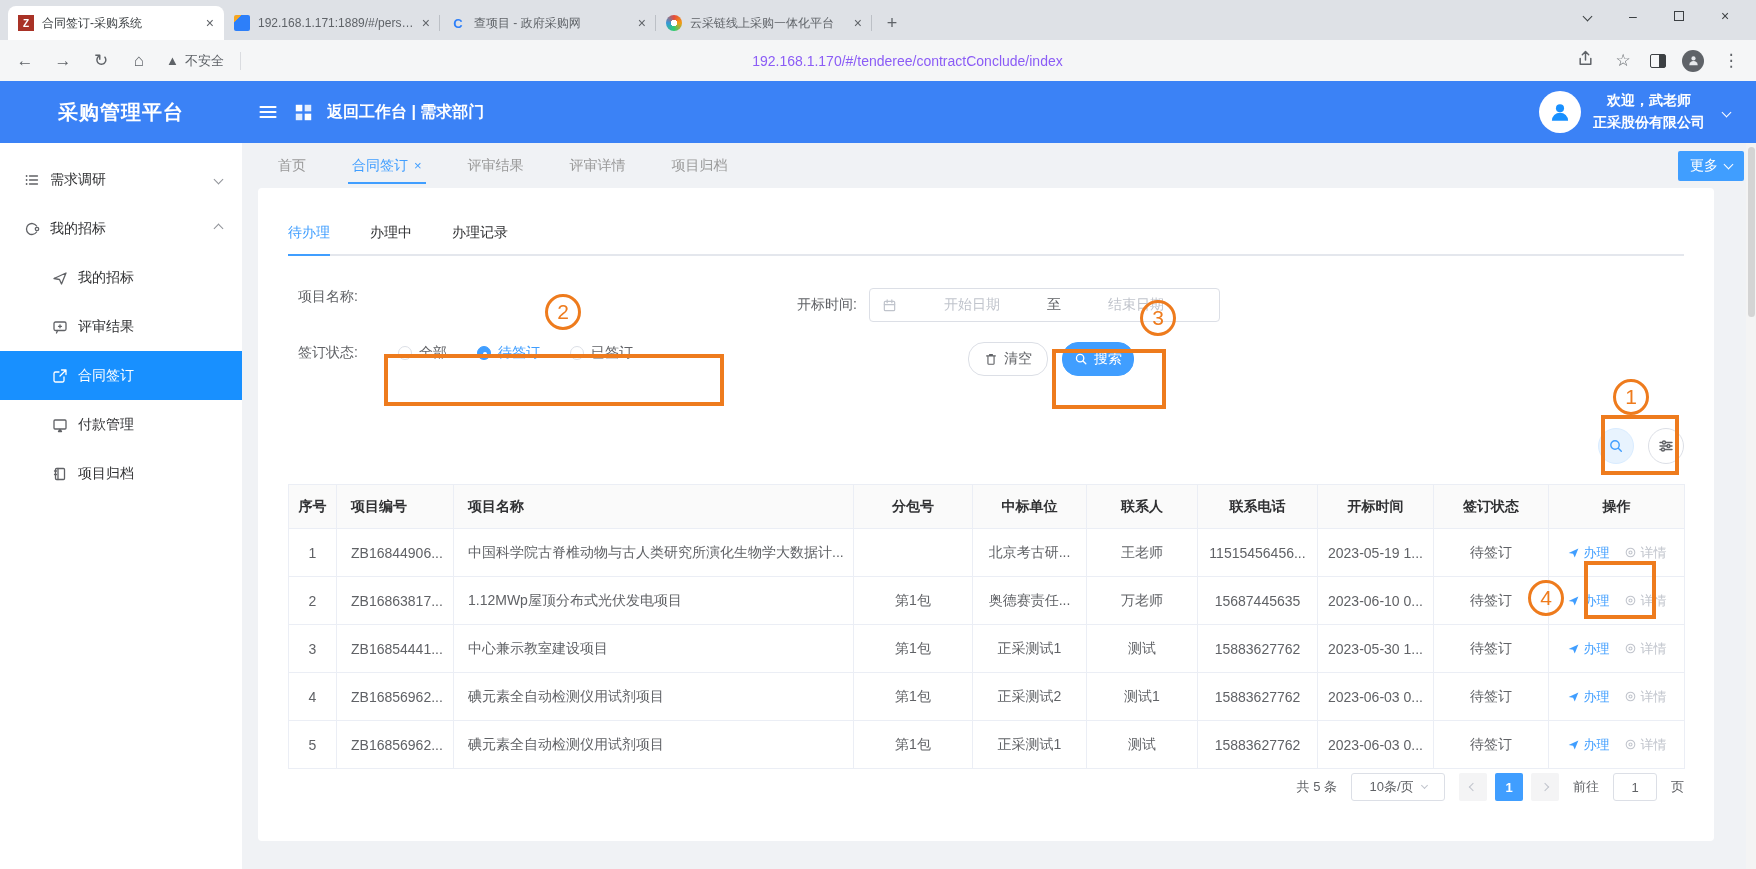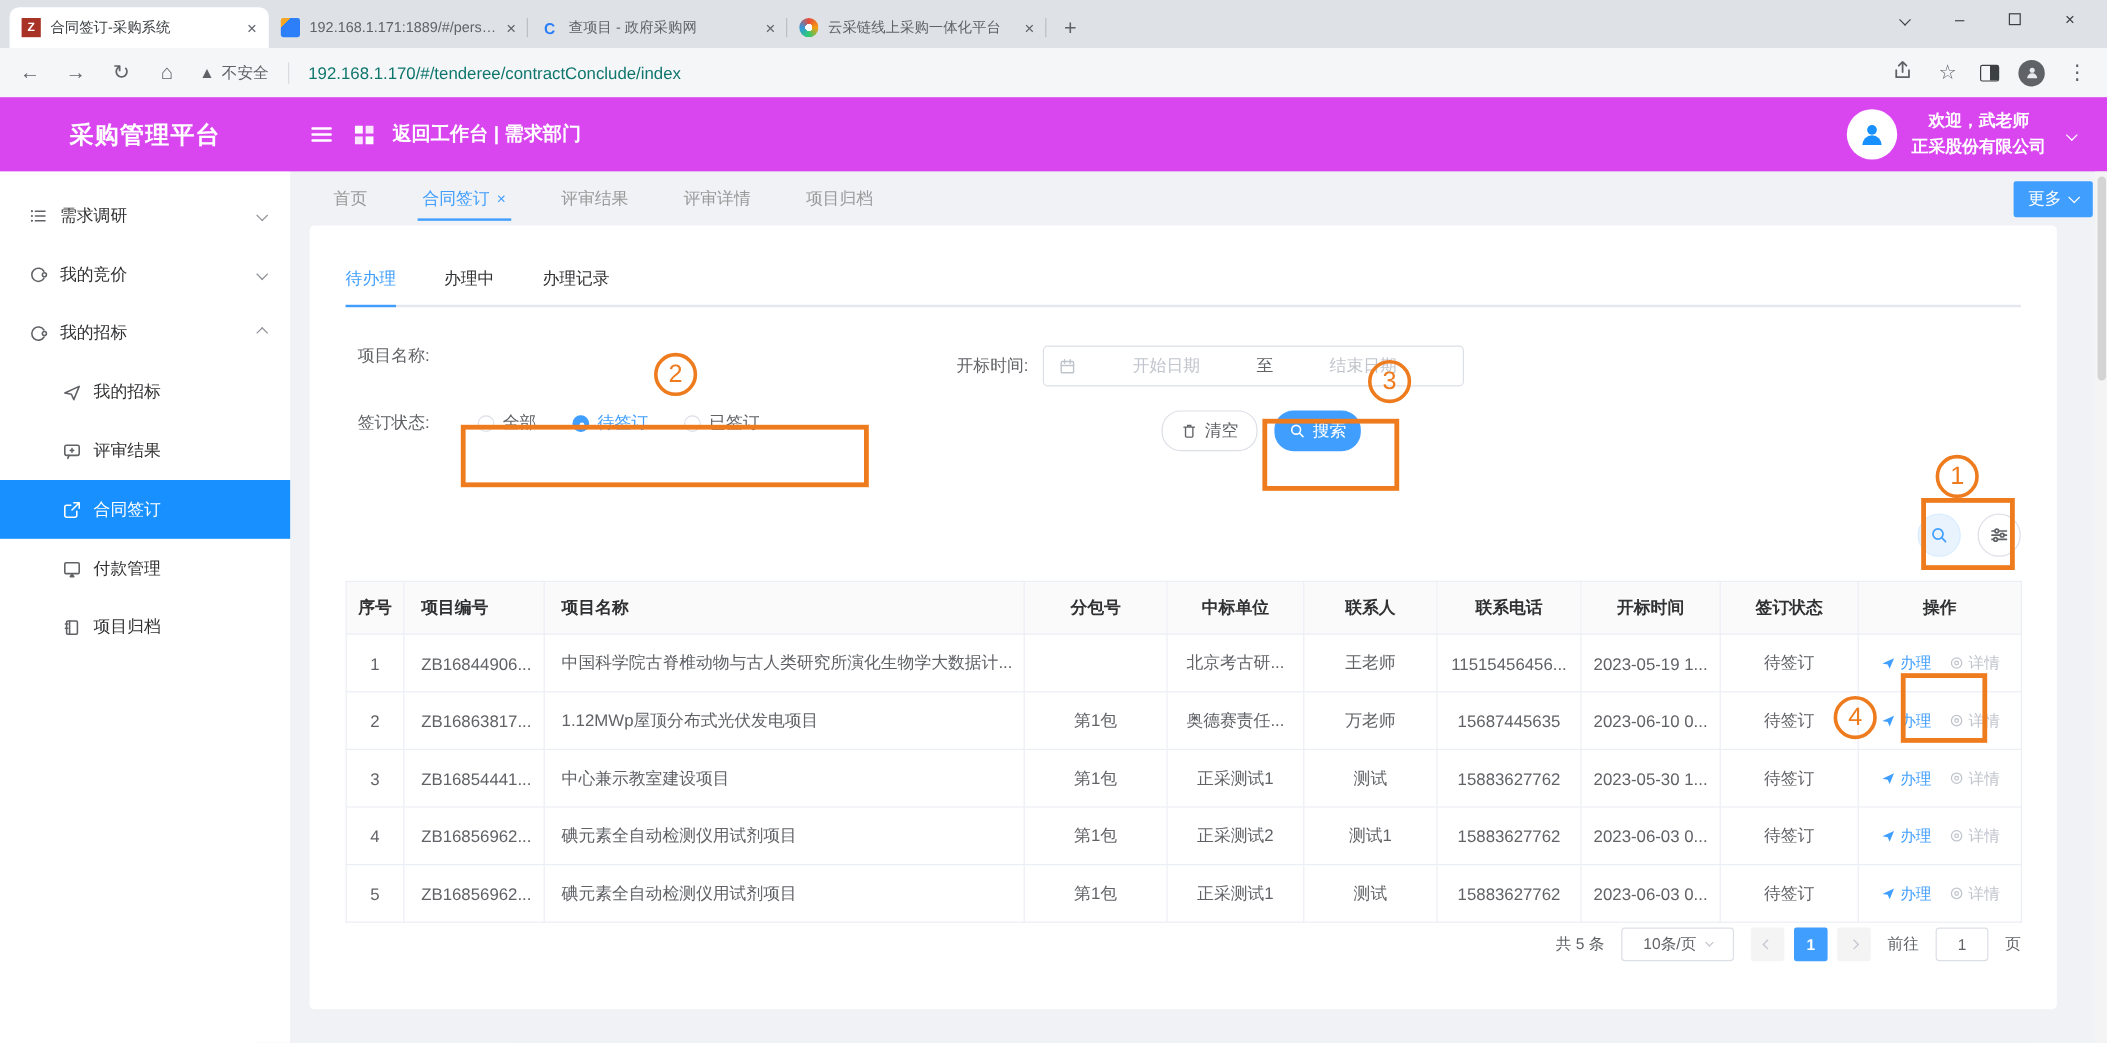--- a/index.html
+++ b/index.html
@@ -22,27 +22,27 @@
   .win-controls { margin-left:auto; display:flex; align-self:flex-start; }
   .win-controls .wc { width:46px; height:32px; display:flex; align-items:center; justify-content:center; color:#3c4043; font-size:14px; }
   .chev { display:inline-block; width:7px; height:7px; border-right:1.6px solid currentColor; border-bottom:1.6px solid currentColor; transform:rotate(45deg); }
   .chev.up { transform:rotate(-135deg); }
   .wc-square { width:10px; height:10px; border:1.2px solid #3c4043; }
 
   .urlbar { height:41px; background:#f5f6f7; display:flex; align-items:center; padding:0 14px; gap:16px; color:#5f6368; }
   .nav-ic { font-size:17px; width:22px; text-align:center; }
   .sec-chip { display:flex; align-items:center; gap:6px; font-size:13px; color:#5f6368; }
   .sec-divider { width:1px; height:18px; background:#dadce0; }
-  .url-text { font-size:14px; color:#0f766e; flex:1; white-space:nowrap; overflow:hidden; }
+  .url-text { font-size:14px; color:#8b5cf6; flex:1; white-space:nowrap; overflow:hidden;text-align:center; }
   .urlbar-right { display:flex; align-items:center; gap:16px; }
   .rl-icon { width:16px; height:14px; border:1.5px solid #3c4043; border-radius:2px; background:linear-gradient(90deg,transparent 55%,#3c4043 55%); }
   .mini-avatar { width:22px; height:22px; border-radius:50%; background:#5f6368; color:#e8eaed; display:flex; align-items:center; justify-content:center; }
 
   
-  .app-header { height:62px; background:#d946ef; display:flex; align-items:center; color:#fff; }
+  .app-header { height:62px; background:#3b82f6; display:flex; align-items:center; color:#fff; }
   .brand { width:242px; text-align:center; font-size:20px; font-weight:bold; letter-spacing:1px; }
   .hd-ic { margin-left:16px; display:flex; align-items:center; color:#fff; }
   .workbench { margin-left:14px; font-size:16px; font-weight:bold; }
   .hd-right { margin-left:auto; display:flex; align-items:center; gap:12px; padding-right:26px; }
   .hd-avatar { width:42px; height:42px; border-radius:50%; background:#fff; color:#1890ff; display:flex; align-items:center; justify-content:center; }
   .hd-user { text-align:center; font-weight:600; font-size:14px; line-height:1.55; }
   .hd-chev { color:#fff; margin-left:6px; }
 
   
   .app-body { display:flex; height:726px; }
@@ -222,30 +222,20 @@
 <div class="app-body">
   <div class="sidebar" id="sidebar">
       <div class="side-item">
         <span class="sicon">
           <svg width="16" height="16" viewBox="0 0 16 16" fill="none" stroke="currentColor" stroke-width="1.3" stroke-linecap="round" stroke-linejoin="round">
             <path d="M5.5 4h8M5.5 8h8M5.5 12h8"></path>
             <path d="M2.6 4h.01M2.6 8h.01M2.6 12h.01" stroke-width="1.8"></path>
           </svg>
         </span>
         <span class="slabel">需求调研</span>
-        <span class="chev"></span>
-      </div>
-      <div class="side-item">
-        <span class="sicon">
-          <svg width="16" height="16" viewBox="0 0 16 16" fill="none" stroke="currentColor" stroke-width="1.3" stroke-linecap="round" stroke-linejoin="round">
-            <path d="M12.6 11A5.5 5.5 0 1 1 12.6 5"></path>
-            <circle cx="13" cy="8" r="1.7"></circle>
-          </svg>
-        </span>
-        <span class="slabel">我的竞价</span>
         <span class="chev"></span>
       </div>
       <div class="side-item">
         <span class="sicon">
           <svg width="16" height="16" viewBox="0 0 16 16" fill="none" stroke="currentColor" stroke-width="1.3" stroke-linecap="round" stroke-linejoin="round">
             <path d="M12.6 11A5.5 5.5 0 1 1 12.6 5"></path>
             <circle cx="13" cy="8" r="1.7"></circle>
           </svg>
         </span>
         <span class="slabel">我的招标</span>

